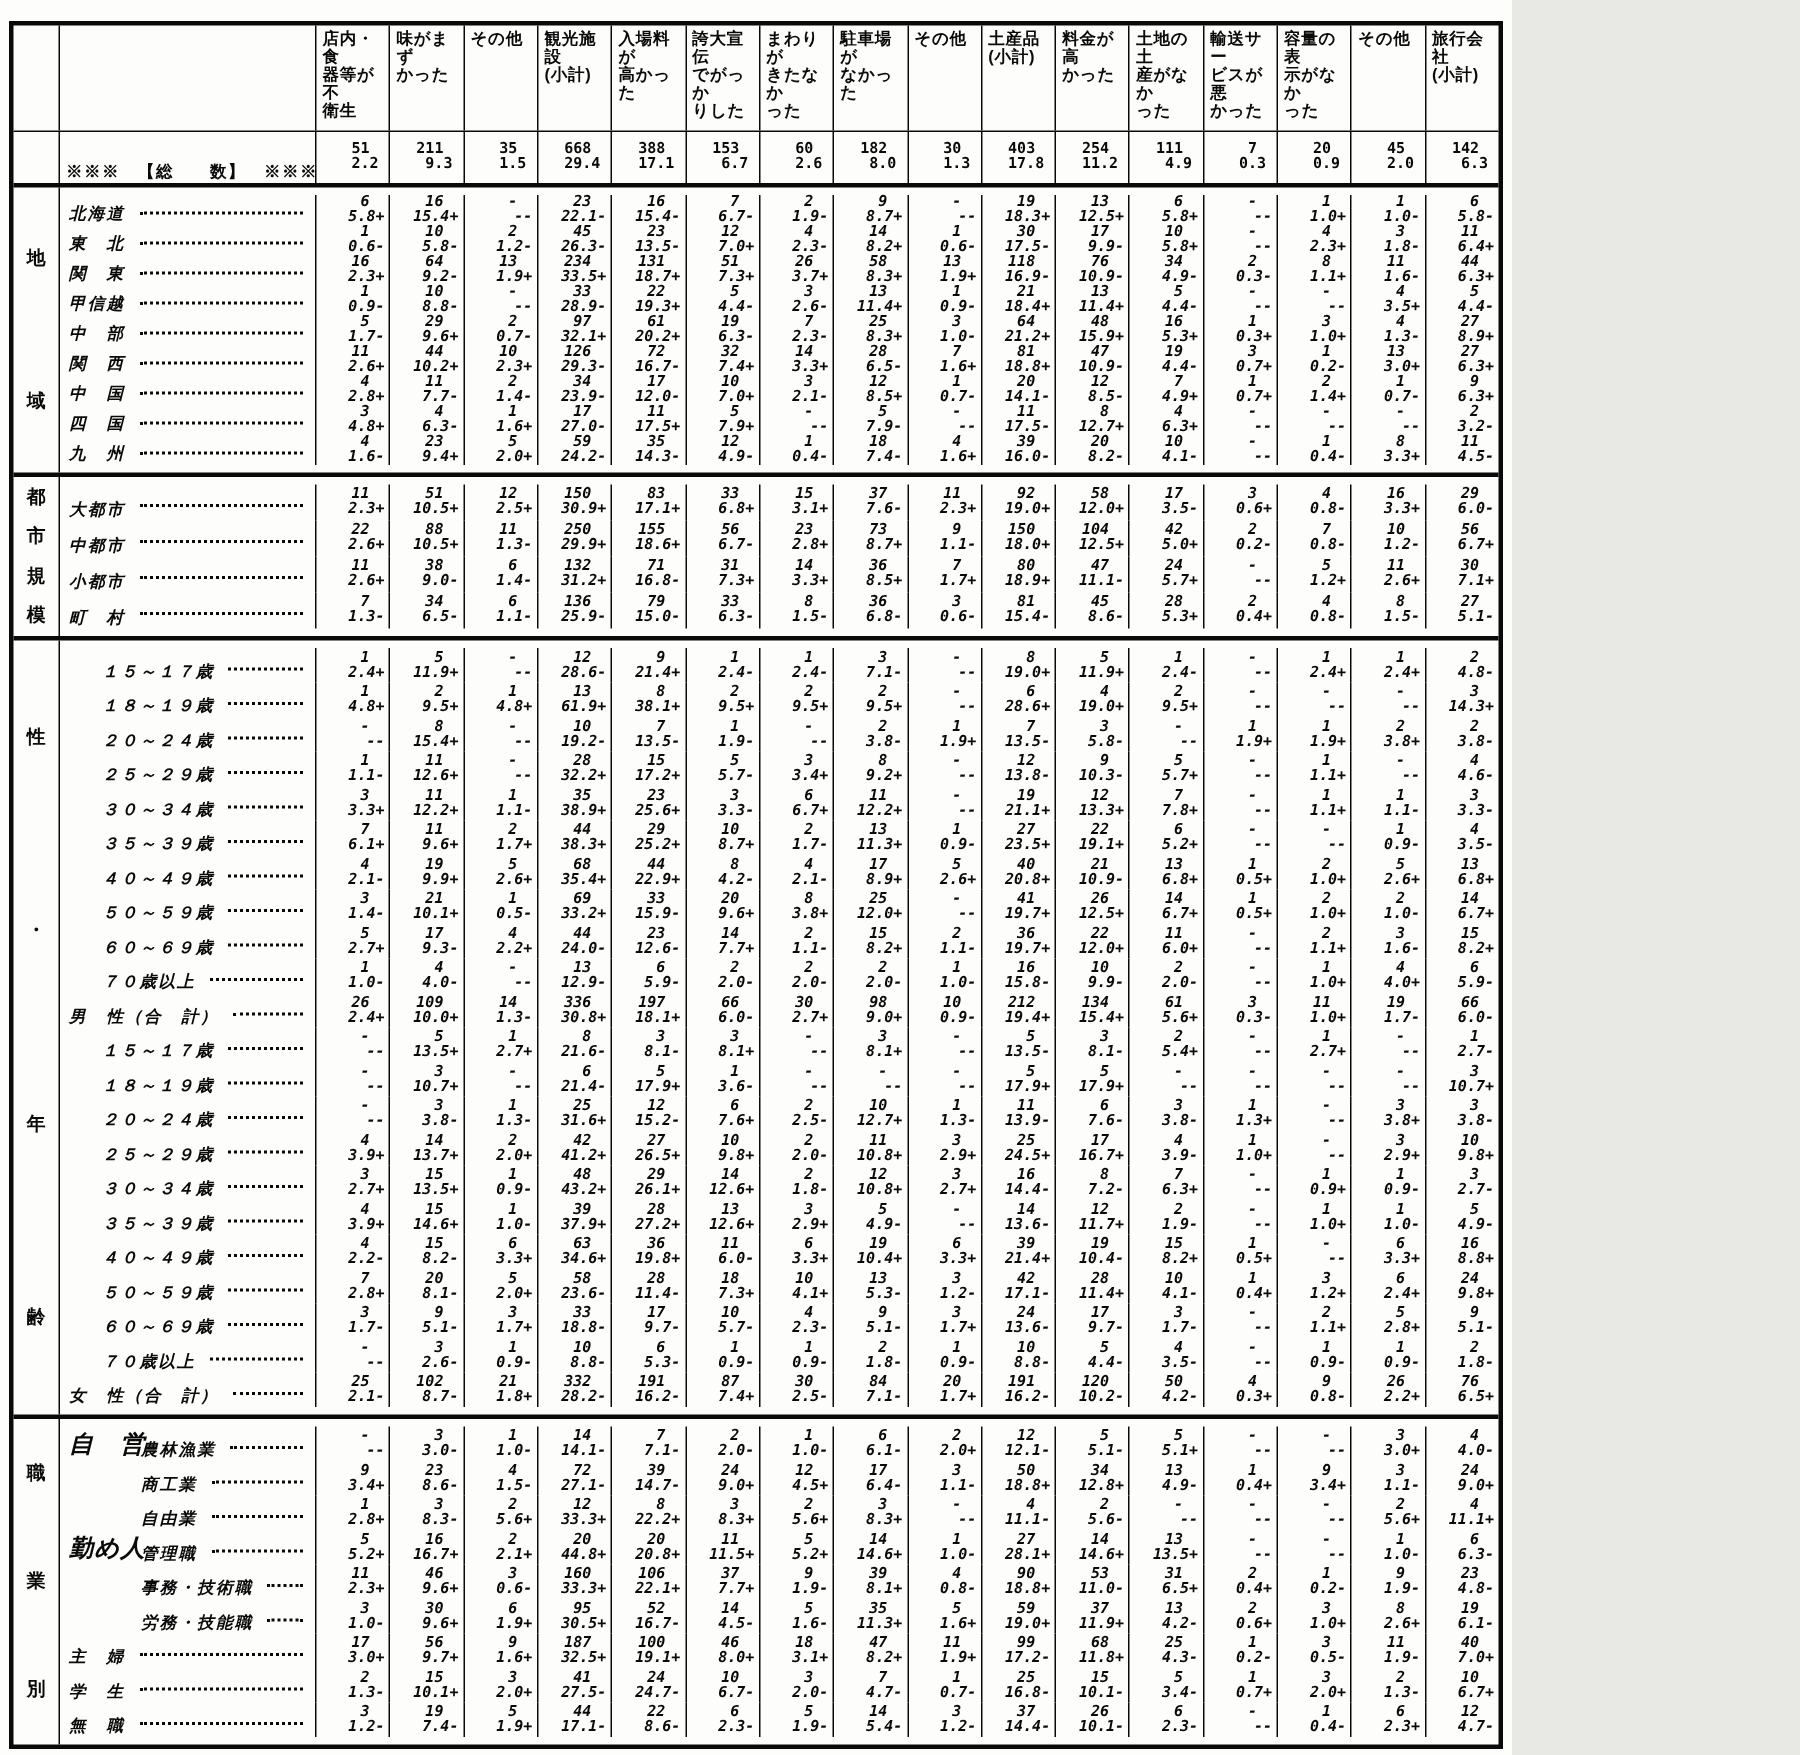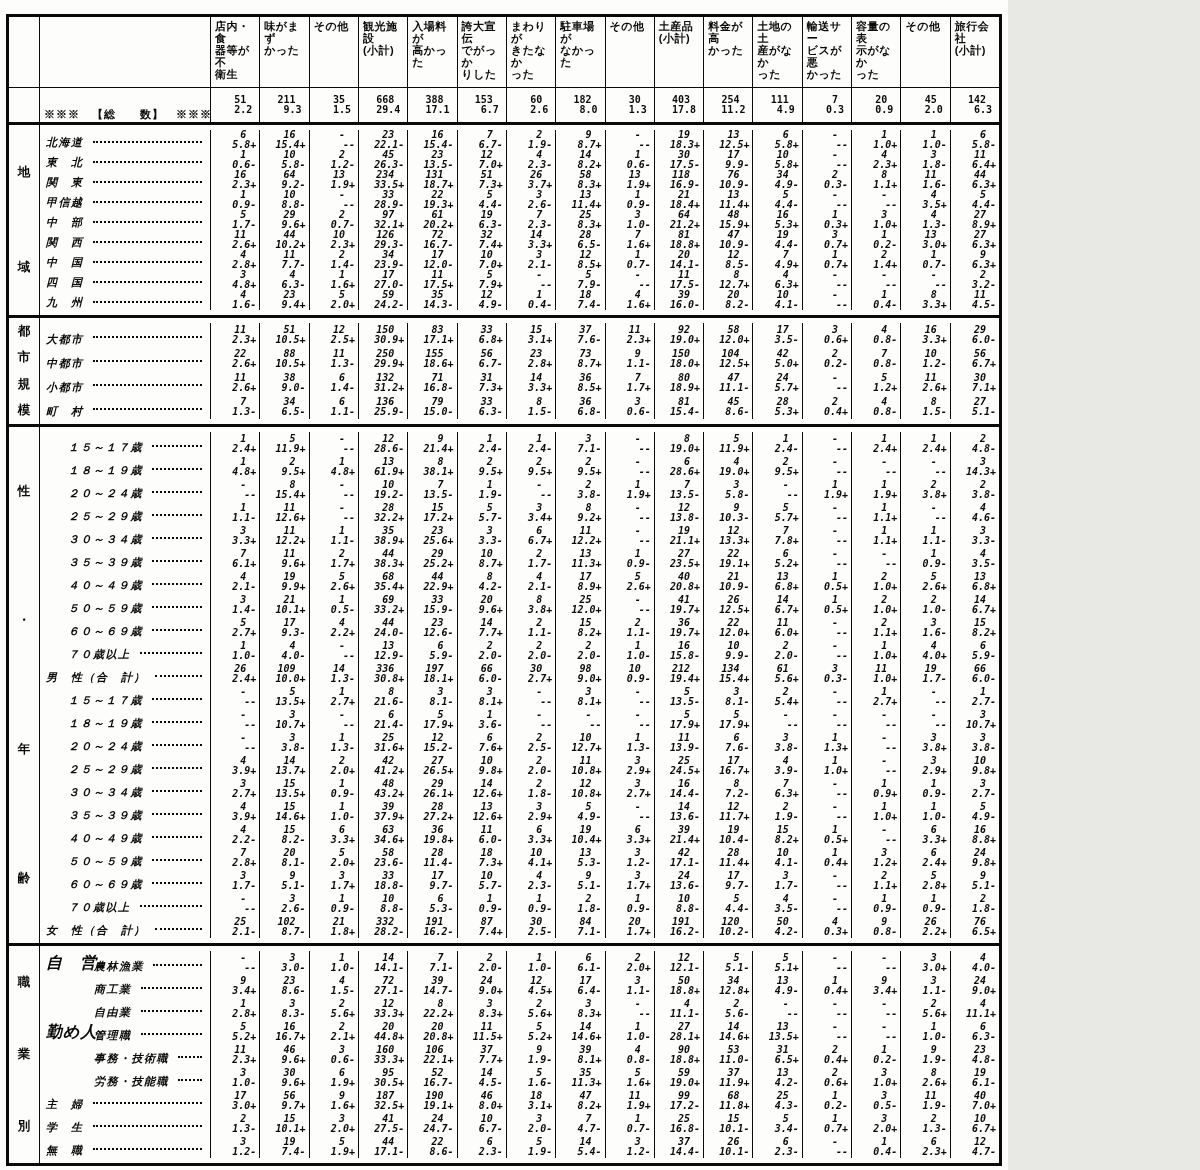--- a/index.html
+++ b/index.html
@@ -3074,21 +3074,21 @@
             </div>
             <div class="cell">
               <div class="cnt">9</div>
               <div class="pct">1.6+</div>
             </div>
             <div class="cell">
               <div class="cnt">187</div>
               <div class="pct">32.5+</div>
             </div>
             <div class="cell">
-              <div class="cnt">190</div>
+              <div class="cnt">100</div>
               <div class="pct">19.1+</div>
             </div>
             <div class="cell">
               <div class="cnt">46</div>
               <div class="pct">8.0+</div>
             </div>
             <div class="cell">
               <div class="cnt">18</div>
               <div class="pct">3.1+</div>
             </div>

